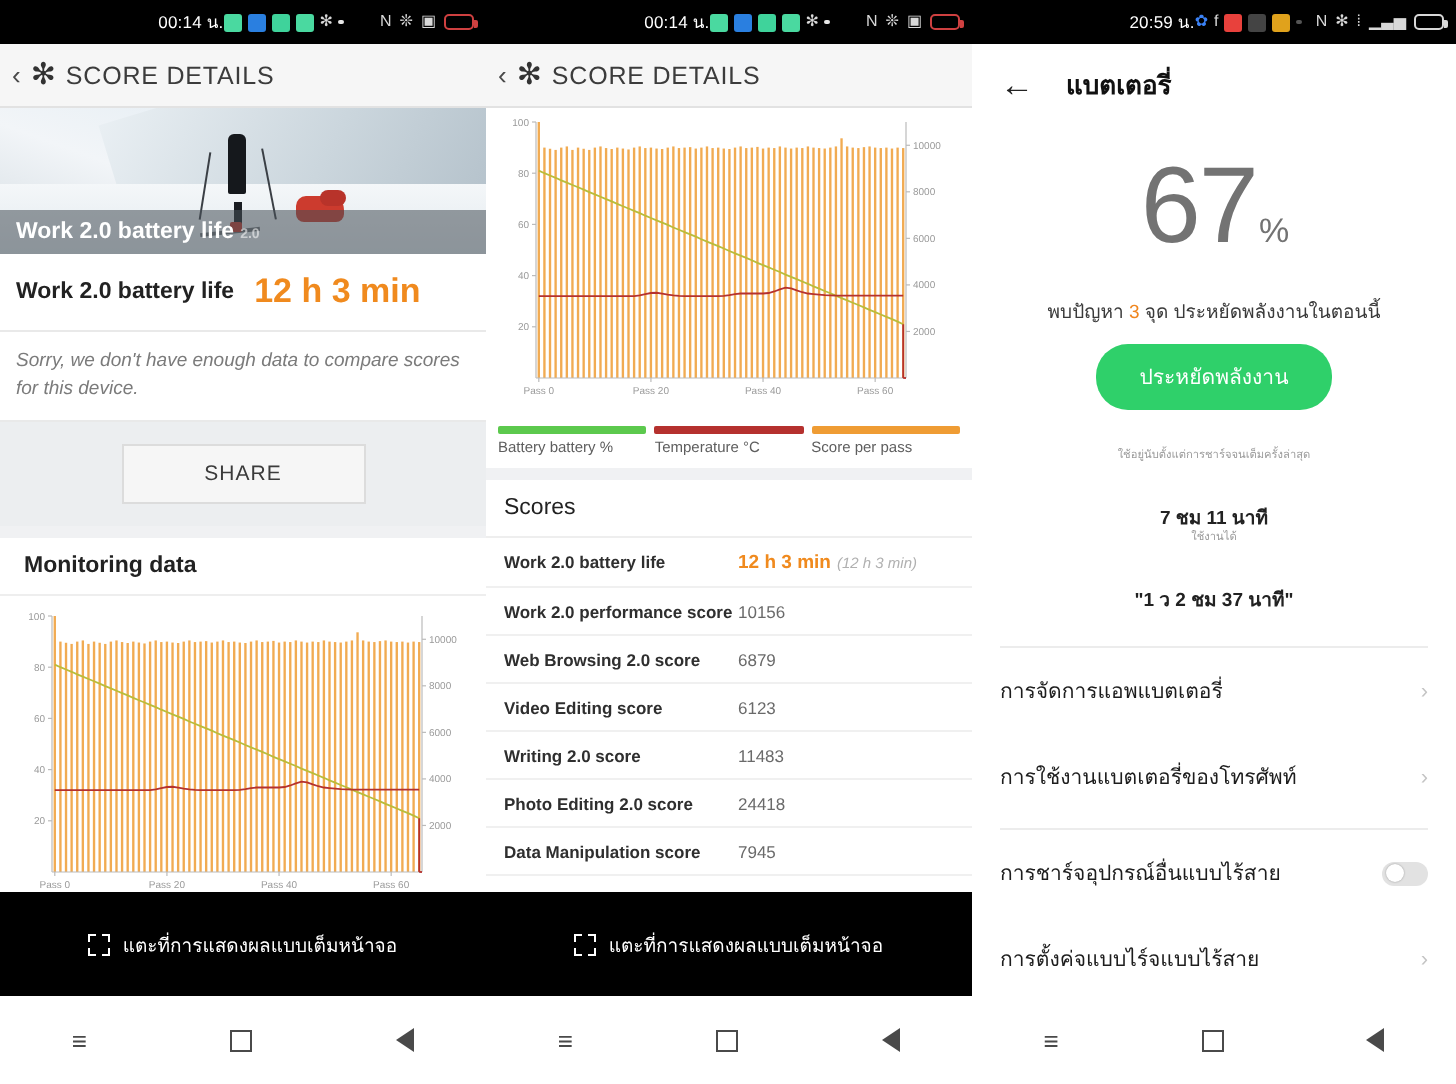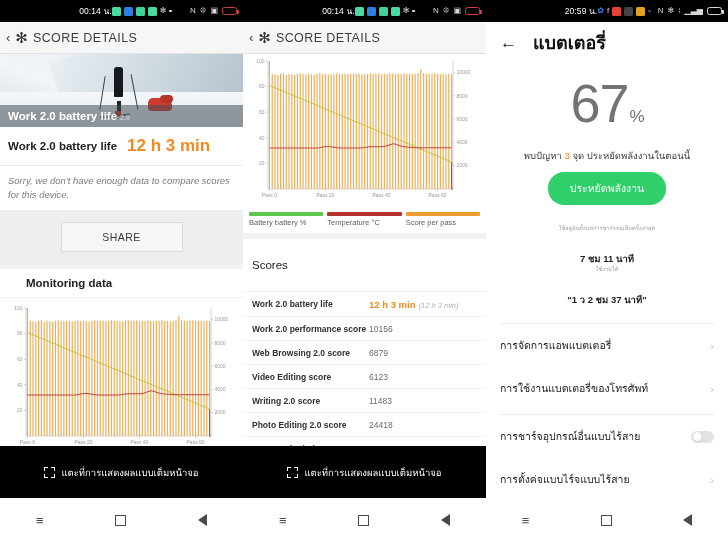--- a/index.html
+++ b/index.html
@@ -66,32 +66,32 @@
   .scorebig { background:#fff; padding:9px 8px; display:flex; align-items:center; border-bottom:1px solid #e9e9e9;}
   .scorebig .lbl { font-size:11.5px; font-weight:bold; color:#222; }
   .scorebig .val { font-size:17px; font-weight:bold; color:#f08a1e; margin-left:10px; }
   .nodata { background:#fff; padding:8px; font-size:9.5px; font-style:italic; color:#7b7b7b; line-height:1.45; border-bottom:1px solid #e9e9e9;}
   .sharewrap { background:#eceef0; padding:11px 0; display:flex; justify-content:center; }
   .sharebtn { background:#f6f6f6; border:1px solid #dcdcdc; width:122px; text-align:center;
     padding:8px 0; font-size:10.5px; color:#3b3b3b; letter-spacing:.5px; }
 
   
   .card { background:#fff; margin-top:6px; }
-  .card-title { padding:8px 26px; font-size:11.5px; color:#222; font-weight:bold; border-bottom:1px solid #eee;}
+  .card-title { padding:8px 12px; font-size:11.5px; color:#222; font-weight:bold; border-bottom:1px solid #eee;}
   .chartbox { position:relative; padding:4px 4px 0 4px; }
 
   
   .legend { display:flex; padding:3px 6px 6px 6px; background:#fff; gap:4px; }
   .lg { flex:1; }
   .lg .bar { height:4px; border-radius:1px; }
   .lg .txt { font-size:7.5px; color:#5e5e5e; margin-top:2px; }
 
   
   .tbl { background:#fff; margin-top:6px; }
-  .tbl .th { padding:20px 9px; font-size:11.5px; color:#222; border-bottom:1px solid #eee; }
+  .tbl .th { padding:8px 9px; font-size:11.5px; color:#222; border-bottom:1px solid #eee; }
   .tr { display:flex; align-items:center; padding:6.5px 9px; border-bottom:1px solid #f0f0f0; }
   .tr .k { width:52%; font-size:8.5px; font-weight:bold; color:#2f2f2f; }
   .tr .v { font-size:8.5px; color:#6a6a6a; }
   .tr .v.hl { color:#f08a1e; font-weight:bold; font-size:9.5px; }
   .tr .v .par { color:#b0b0b0; font-style:italic; font-weight:normal; font-size:7.5px; margin-left:3px;}
 
   
   .hintbar { position:absolute; left:0; bottom:44px; width:100%; height:52px; background:#000;
      display:flex; align-items:center; justify-content:center; gap:6px; color:#fff; }
   .hintbar .t { font-size:9.5px; }
@@ -105,21 +105,21 @@
   
   .navbar { position:absolute; left:0; bottom:0; width:100%; height:44px; background:#fff;
     display:flex; align-items:center; justify-content:space-around; }
   .nav-ic { color:#4a4a4a; font-size:13px; }
   .nav-sq { width:11px; height:11px; border:1.3px solid #4a4a4a; }
   .nav-tri { width:0;height:0;border-top:6px solid transparent;border-bottom:6px solid transparent;border-right:9px solid #4a4a4a;}
 
   
   .st-head { height:40px; display:flex; align-items:center; padding-left:14px; gap:16px; }
   .st-back { font-size:17px; color:#222; line-height:1; }
-  .st-title { font-size:18px; color:#111; font-weight:bold; }
+  .st-title { font-size:13px; color:#111; font-weight:bold; }
   .pct-wrap { text-align:center; padding-top:14px; }
   .pct { font-size:54px; font-weight:300; color:#737373; letter-spacing:-1px; line-height:1; }
   .pct .u { font-size:17px; font-weight:400; vertical-align:baseline; margin-left:1px; }
   .issue { text-align:center; font-size:9.5px; color:#3a3a3a; margin-top:18px; }
   .issue .n { color:#f0861e; }
   .gbtn-wrap { display:flex; justify-content:center; margin-top:9px; }
   .gbtn { background:#2fd06a; color:#fff; font-size:10.5px; border-radius:16px; padding:8px 22px; }
   .stats { display:flex; margin-top:20px; padding:0 6px;flex-direction:column; }
   .stat { flex:1; text-align:center; }
   .stat .cap { font-size:5.6px; color:#9a9a9a; line-height:1.35; padding:0 4px; height:22px;}

